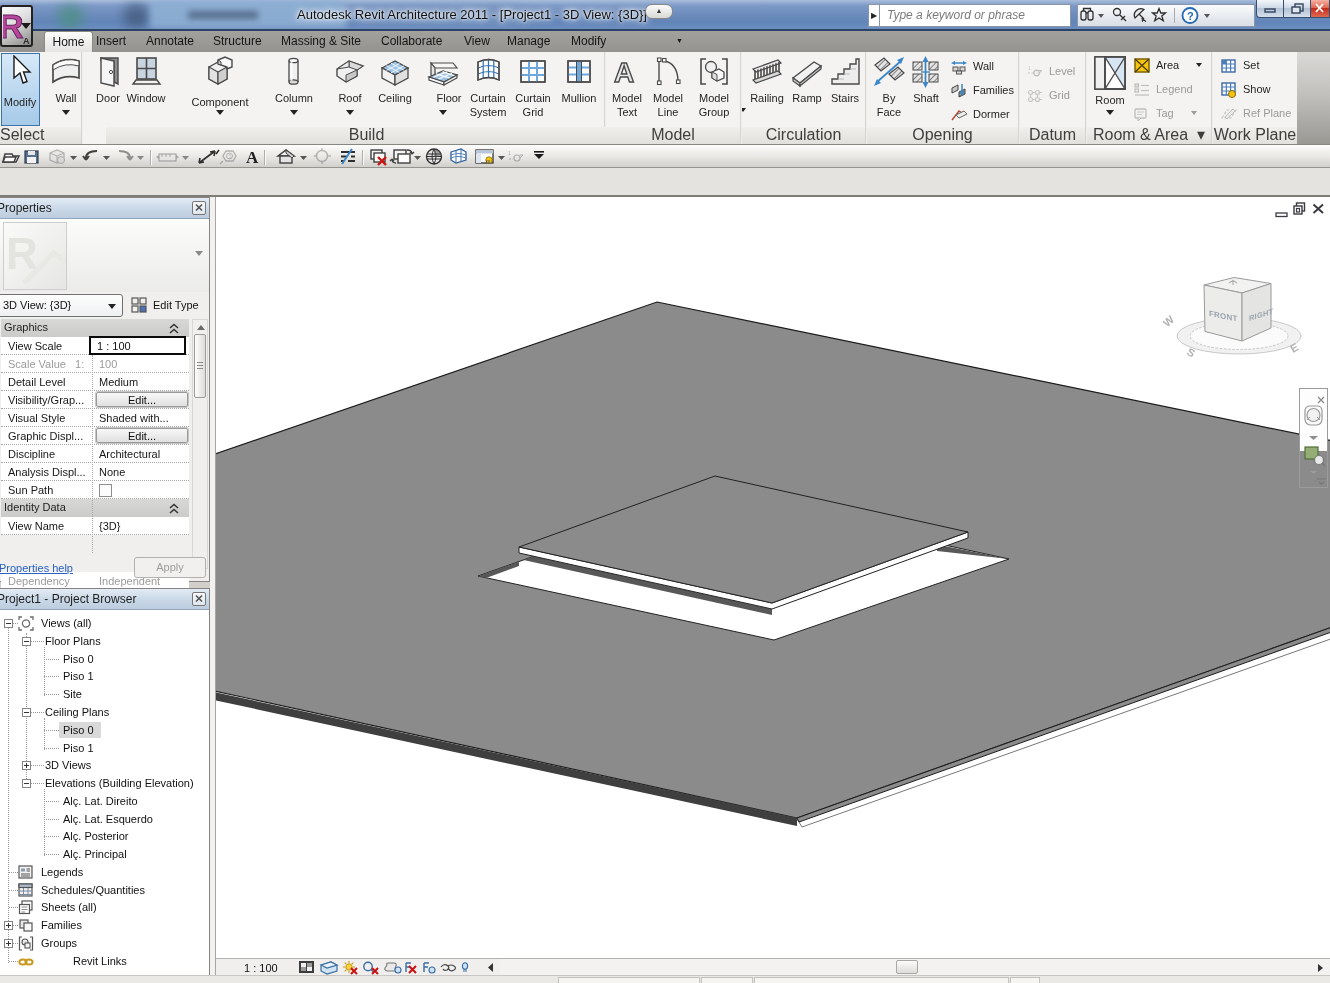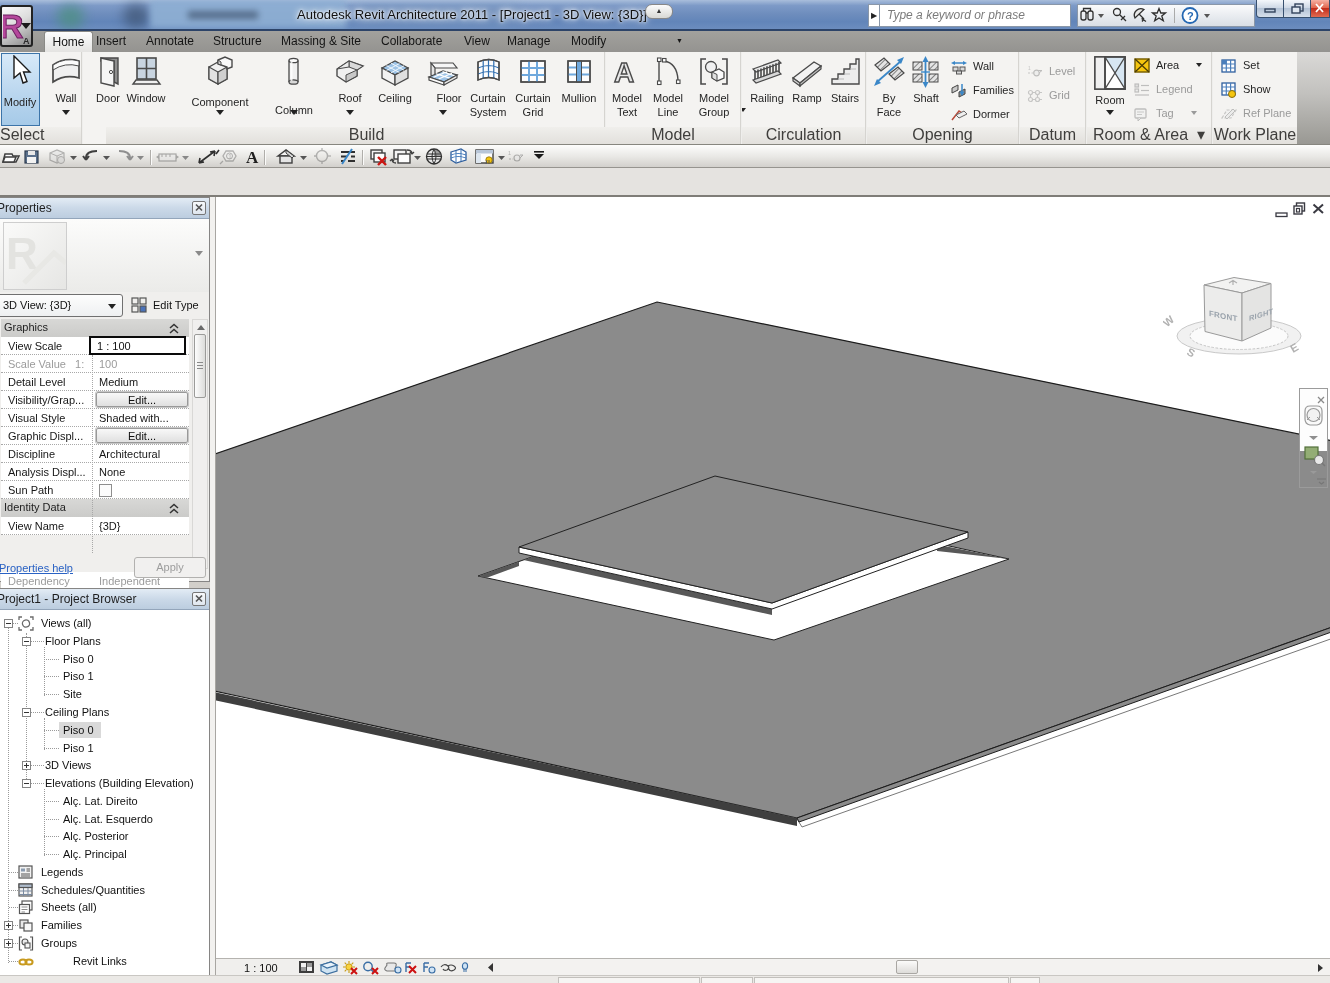--- a/index.html
+++ b/index.html
@@ -181,21 +181,21 @@
       </svg></div>
 <div class="biglab" style="left:175px;top:44px;width:90px;">Component</div>
 <div class="abs" style="left:216px;top:58px;width:0;height:0;border-left:4px solid transparent;border-right:4px solid transparent;border-top:5px solid #222;"></div>
 <div class="ricon" style="left:277px;top:3px;"><svg width="34" height="34">
         <rect x="12" y="5" width="9" height="22" fill="#f0f0f0" stroke="none"></rect>
         <ellipse cx="16.5" cy="5.5" rx="4.5" ry="2.2" fill="#fafafa" stroke="#4a4a4a" stroke-width="1.3"></ellipse>
         <path d="M12 5.5 V27 M21 5.5 V27" stroke="#4a4a4a" stroke-width="1.3"></path>
         <ellipse cx="16.5" cy="27" rx="4.5" ry="2.2" fill="#d8d8d8" stroke="#4a4a4a" stroke-width="1.3"></ellipse>
         <rect x="13.5" y="7" width="2" height="19" fill="#fff" opacity="0.8"></rect>
       </svg></div>
-<div class="biglab" style="left:249px;top:52px;width:90px;">Column</div>
+<div class="biglab" style="left:249px;top:40px;width:90px;">Column</div>
 <div class="abs" style="left:290px;top:58px;width:0;height:0;border-left:4px solid transparent;border-right:4px solid transparent;border-top:5px solid #222;"></div>
 <div class="ricon" style="left:333px;top:3px;"><svg width="34" height="34">
         <polygon points="4,14 16,6 30,11 24,15 24,21 13,27 4,21" fill="#f0f0f0" stroke="#4a4a4a" stroke-width="1.4"></polygon>
         <polygon points="16,6 30,11 24,15 16,12" fill="#dadada" stroke="#4a4a4a" stroke-width="1"></polygon>
         <polygon points="4,14 16,12 16,6" fill="#ececec" stroke="#4a4a4a" stroke-width="1"></polygon>
         <polygon points="13,20 24,15 24,21 13,27" fill="#c8c8c8" stroke="#4a4a4a" stroke-width="1"></polygon>
       </svg></div>
 <div class="biglab" style="left:305px;top:40px;width:90px;">Roof</div>
 <div class="abs" style="left:346px;top:58px;width:0;height:0;border-left:4px solid transparent;border-right:4px solid transparent;border-top:5px solid #222;"></div>
 <div class="ricon" style="left:378px;top:3px;"><svg width="34" height="34">

